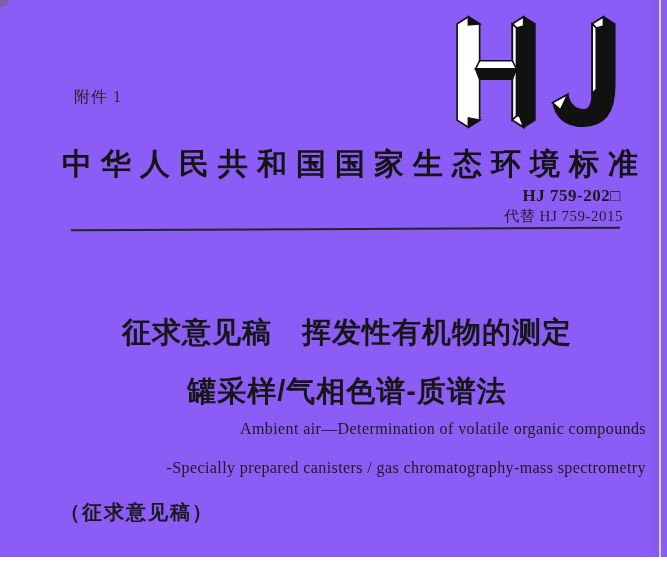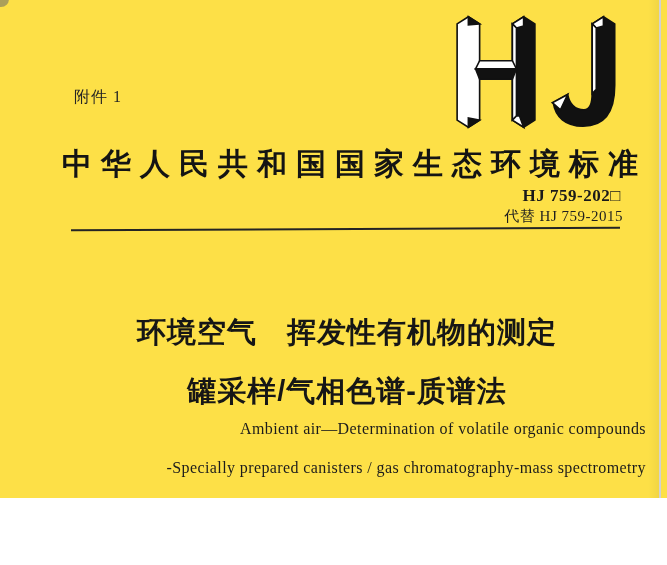--- a/index.html
+++ b/index.html
@@ -1,20 +1,20 @@
 <!DOCTYPE html>
 <html><head>
 <meta charset="utf-8">
 <style>
   html, body { margin: 0; padding: 0; background: #ffffff; }
   .page {
     position: relative;
     width: 667px;
-    height: 498px;
-    background: #fde047;
+    height: 557px;
+    background: #8b5cf6;
     overflow: hidden;
     font-family: "Liberation Serif", serif;
     color: #1c1c1c;
   }
   .abs { position: absolute; }
   .attachment-label {
     left: 74px; top: 87px;
     font-size: 16px;
     font-family: "Liberation Serif", serif;
     color: #252525;
@@ -137,21 +137,21 @@
   <span class="visually-hidden">HJ</span>
 
   <div class="abs national-heading">中华人民共和国国家生态环境标准</div>
 
   <div class="abs std-number">HJ 759-202□</div>
 
   <div class="abs replaces-note">代替 HJ 759-2015</div>
 
   <div class="abs header-rule"></div>
 
-  <div class="abs title-zh title-zh-1">环境空气　挥发性有机物的测定</div>
+  <div class="abs title-zh title-zh-1">征求意见稿　挥发性有机物的测定</div>
 
   <div class="abs title-zh title-zh-2">罐采样/气相色谱-质谱法</div>
 
   <div class="abs title-en title-en-1">Ambient air—Determination of volatile organic compounds</div>
 
   <div class="abs title-en title-en-2">-Specially prepared canisters / gas chromatography-mass spectrometry</div>
 
   <div class="abs draft-status">（征求意见稿）</div>
 
   <div class="abs scan-edge-shadow"></div>

